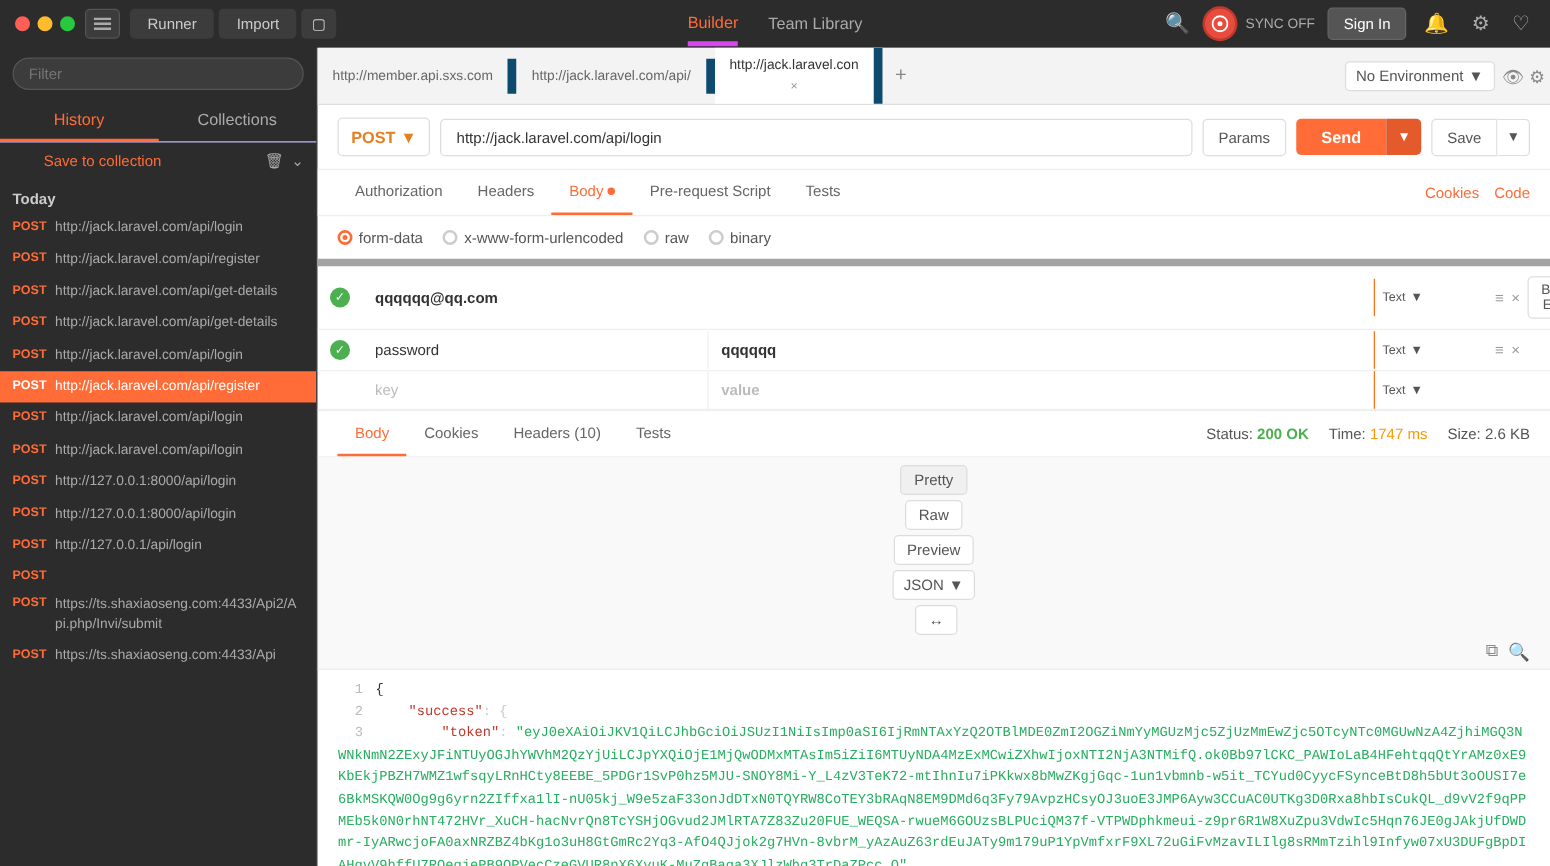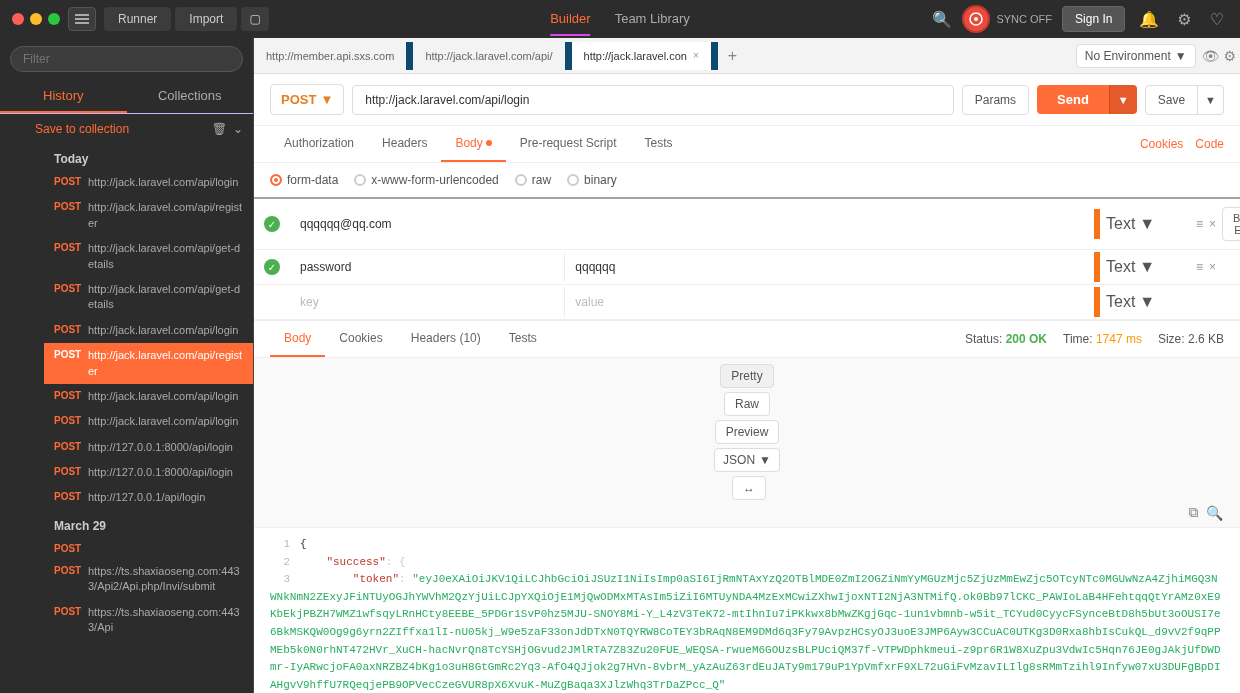--- a/index.html
+++ b/index.html
@@ -20,51 +20,51 @@
     .titlebar-right { display: flex; align-items: center; gap: 10px; }
     .sync-area { display: flex; align-items: center; gap: 6px; }
     .sync-icon { width: 28px; height: 28px; border-radius: 50%; background: #e74c3c; border: 2px solid #c0392b; display: flex; align-items: center; justify-content: center; color: white; font-size: 10px; }
     .sync-text { font-size: 11px; color: #aaa; }
     .signin-btn { background: #555; border: 1px solid #666; color: #fff; padding: 5px 12px; border-radius: 4px; font-size: 12px; cursor: pointer; }
     .icon-btn { background: none; border: none; color: #aaa; font-size: 16px; cursor: pointer; padding: 4px; }
 
     
     .builder-tabs { height: 38px; background: #2c2c2c; display: flex; align-items: center; justify-content: center; gap: 24px; flex-shrink: 0; border-bottom: 1px solid #444; }
     .btab { font-size: 13px; color: #aaa; cursor: pointer; padding: 8px 0; border-bottom: 2px solid transparent; }
-    .btab.active { color: #ff6c37; border-bottom: 2px solid #d946ef; }
+    .btab.active { color: #ff6c37; border-bottom: 4px solid #d946ef; }
 
     
     .main { display: flex; flex: 1; overflow: hidden; }
 
     
     .sidebar { width: 254px; background: #2c2c2c; border-right: 1px solid #444; display: flex; flex-direction: column; flex-shrink: 0; }
     .sidebar-search { padding: 8px 10px; }
     .sidebar-search input { width: 100%; background: #3c3c3c; border: 1px solid #555; border-radius: 16px; padding: 5px 12px; color: #ccc; font-size: 12px; outline: none; }
     .sidebar-tabs { display: flex; border-bottom: 1px solid #c4b5fd; }
     .sidebar-tab { flex: 1; text-align: center; padding: 8px 0; font-size: 13px; color: #aaa; cursor: pointer; }
     .sidebar-tab.active { color: #ff6c37; border-bottom: 2px solid #ff6c37; }
     .sidebar-actions { display: flex; align-items: center; justify-content: space-between; padding: 8px 10px; }
     .save-collection { color: #ff6c37; font-size: 12px; cursor: pointer; margin-left: 25px; }
     .sidebar-action-icons { display: flex; gap: 6px; color: #aaa; cursor: pointer; }
-    .sidebar-content { flex: 1; overflow-y: auto; margin-left: 44px; }
+    .sidebar-content { flex: 1; overflow-y: auto; }
     .sidebar-section-title { padding: 8px 10px 4px; font-size: 12px; font-weight: 600; color: #ccc; }
     .history-item { display: flex; align-items: flex-start; padding: 5px 10px; cursor: pointer; gap: 6px; }
     .history-item.active { background: #ff6c37; }
     .history-item.active .method-badge { background: transparent; color: #fff; font-weight: 700; }
     .history-item.active .hist-url { color: #fff; }
     .method-badge { font-size: 10px; font-weight: 700; color: #ff6c37; min-width: 28px; padding-top: 1px; }
     .hist-url { font-size: 11px; color: #aaa; word-break: break-all; line-height: 1.4; }
 
     
     .content { flex: 1; background: #fff; display: flex; flex-direction: column; overflow: hidden; }
 
     
     .tab-bar { display: flex; align-items: center; background: #f3f3f3; border-bottom: 1px solid #ddd; flex-shrink: 0; min-height: 36px; }
     .url-tab { display: flex; align-items: center; gap: 6px; padding: 8px 12px; font-size: 11px; color: #666; border-right: 7px solid #0c4a6e; cursor: pointer; white-space: nowrap; max-width: 160px; overflow: hidden; text-overflow: ellipsis; }
-    .url-tab.active { background: #fff; color: #333; }
+    .url-tab.active { background: #fff; color: #333; flex-direction: column; }
     .close-tab { color: #999; font-size: 10px; cursor: pointer; }
     .add-tab { padding: 8px 10px; color: #888; cursor: pointer; font-size: 16px; line-height: 1; }
     .tab-spacer { flex: 1; }
     .env-select { display: flex; align-items: center; gap: 4px; padding: 4px 8px; background: #fff; border: 1px solid #ddd; border-radius: 4px; margin-right: 6px; font-size: 12px; color: #555; cursor: pointer; }
     .env-icon { color: #888; font-size: 14px; cursor: pointer; margin-right: 4px; }
 
     
     .request-area { padding: 10px 16px; border-bottom: 1px solid #eee; flex-shrink: 0; }
     .request-line { display: flex; align-items: center; gap: 8px; }
     .method-select { display: flex; align-items: center; gap: 4px; background: #fff; border: 1px solid #ddd; border-radius: 4px; padding: 7px 10px; font-size: 13px; font-weight: 700; color: #e67e22; cursor: pointer; }
@@ -79,33 +79,33 @@
 
     
     .req-tabs { display: flex; align-items: center; padding: 0 16px; border-bottom: 1px solid #eee; background: #fff; }
     .req-tab { padding: 10px 14px; font-size: 12px; color: #666; cursor: pointer; border-bottom: 2px solid transparent; }
     .req-tab.active { color: #ff6c37; border-bottom: 2px solid #ff6c37; }
     .req-tab-dot { display: inline-block; width: 6px; height: 6px; border-radius: 50%; background: #ff6c37; margin-left: 3px; vertical-align: middle; margin-top: -2px; }
     .cookies-code { margin-left: auto; display: flex; gap: 12px; }
     .cc-link { font-size: 12px; color: #ff6c37; cursor: pointer; }
 
     
-    .body-options { display: flex; align-items: center; gap: 16px; padding: 10px 16px; border-bottom: 2px solid #a3a3a3; }
+    .body-options { display: flex; align-items: center; gap: 16px; padding: 10px 16px; border-bottom: 6px solid #a3a3a3; }
     .radio-opt { display: flex; align-items: center; gap: 5px; font-size: 12px; color: #555; cursor: pointer; }
     .radio-dot { width: 12px; height: 12px; border-radius: 50%; border: 2px solid #ccc; display: inline-block; }
     .radio-dot.selected { border-color: #ff6c37; background: #ff6c37; box-shadow: 0 0 0 2px #fff inset; }
 
     
     .form-table { padding: 0; flex-shrink: 0; }
     .form-row { display: flex; align-items: center; border-bottom: 1px solid #f0f0f0; }
     .form-check { width: 36px; display: flex; align-items: center; justify-content: center; padding: 8px 0; }
     .checkmark { width: 16px; height: 16px; background: #4caf50; border-radius: 50%; display: flex; align-items: center; justify-content: center; color: #fff; font-size: 10px; }
     .form-key { flex: 1; padding: 8px 10px; border-right: 1px solid #eee; font-size: 12px; color: #333; }
-    .form-val { flex: 2; padding: 8px 10px; font-size: 12px; color: #333; border-right: 6px solid #f97316; }
-    .form-type { width: 90px; padding: 8px 6px; display: flex; align-items: center; gap: 4px; font-size: 16px; color: #555; }
+    .form-val { flex: 2; padding: 8px 10px; font-size: 12px; color: #333; border-right: 1px solid #f97316; font-weight: bold; }
+    .form-type { width: 90px; padding: 8px 6px; display: flex; align-items: center; gap: 4px; font-size: 10px; color: #555; }
     .form-actions { width: 50px; display: flex; align-items: center; gap: 6px; padding: 8px 6px; }
     .form-icon { color: #999; font-size: 12px; cursor: pointer; }
     .bulk-edit-btn { margin-left: auto; margin-right: 8px; background: #fff; border: 1px solid #ddd; padding: 4px 10px; border-radius: 4px; font-size: 11px; color: #555; cursor: pointer; }
     .form-placeholder { color: #bbb; font-size: 12px; }
 
     
     .response-area { flex: 1; display: flex; flex-direction: column; overflow: hidden; border-top: 1px solid #eee; }
     .res-header { display: flex; align-items: center; padding: 0 16px; border-bottom: 1px solid #eee; background: #fff; }
     .res-tabs { display: flex; }
     .res-tab { padding: 10px 14px; font-size: 12px; color: #666; cursor: pointer; border-bottom: 2px solid transparent; }
@@ -235,21 +235,20 @@
           <span class="hist-url">http://127.0.0.1:8000/api/login</span>
         </div>
       <div class="history-item">
           <span class="method-badge">POST</span>
           <span class="hist-url">http://127.0.0.1:8000/api/login</span>
         </div>
       <div class="history-item">
           <span class="method-badge">POST</span>
           <span class="hist-url">http://127.0.0.1/api/login</span>
         </div>
-      <div class="sidebar-section-title">March 29</div>
       <div class="history-item">
           <span class="method-badge">POST</span>
         </div>
       <div class="history-item">
           <span class="method-badge">POST</span>
           <span class="hist-url">https://ts.shaxiaoseng.com:4433/Api2/Api.php/Invi/submit</span>
         </div>
       <div class="history-item">
           <span class="method-badge">POST</span>
           <span class="hist-url">https://ts.shaxiaoseng.com:4433/Api</span>

